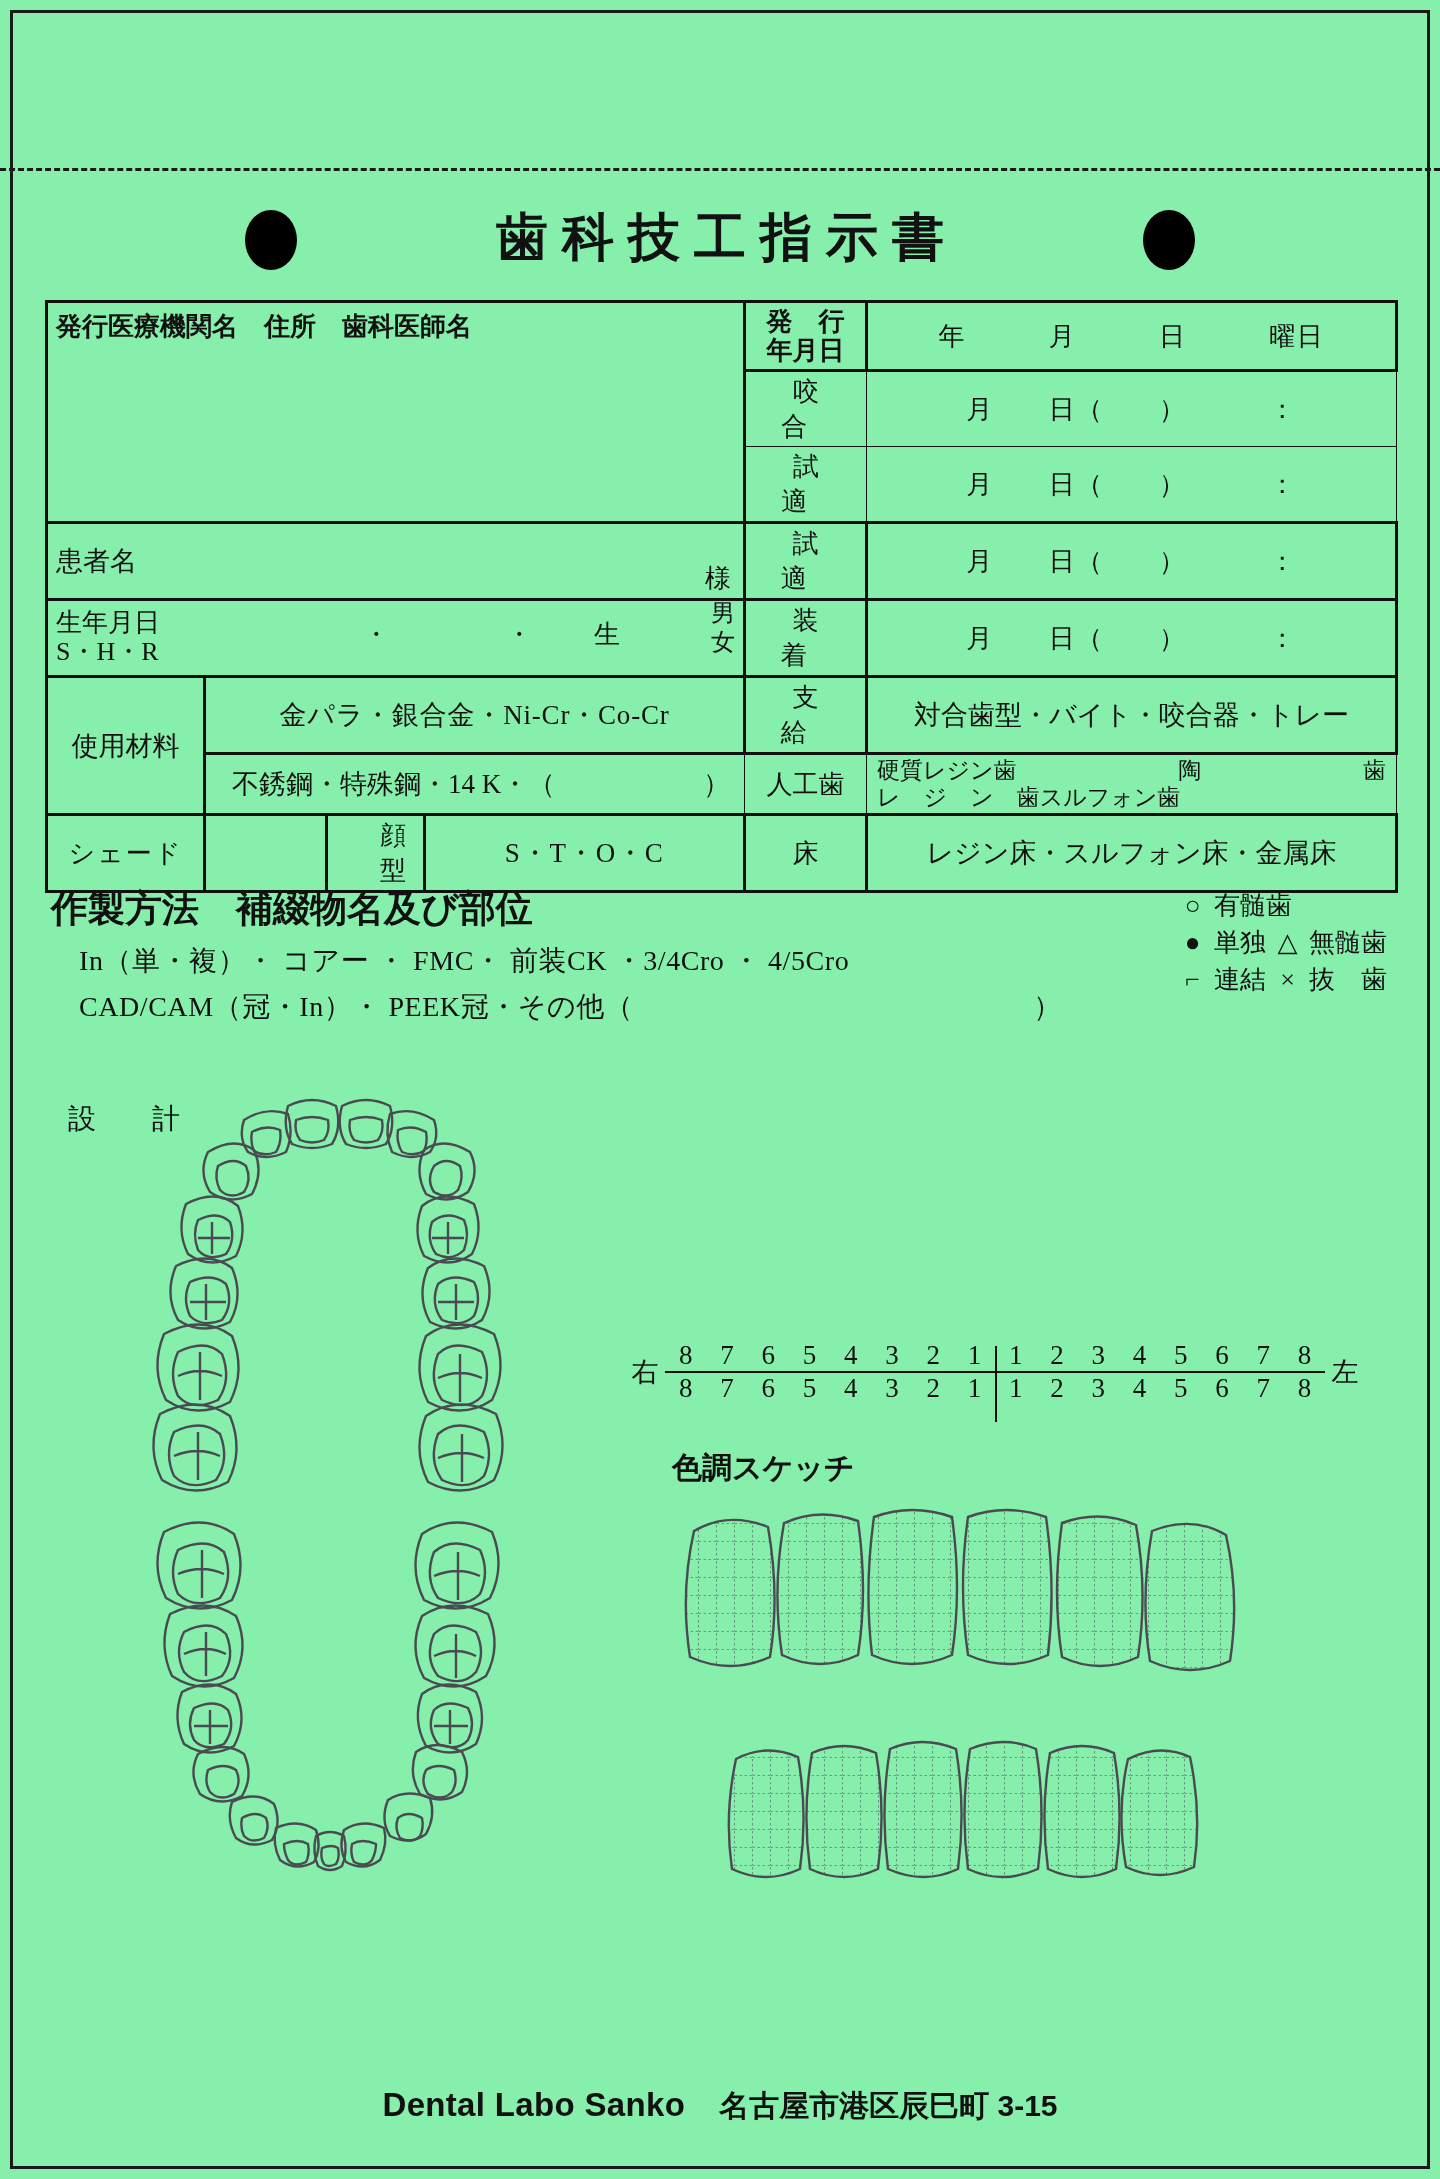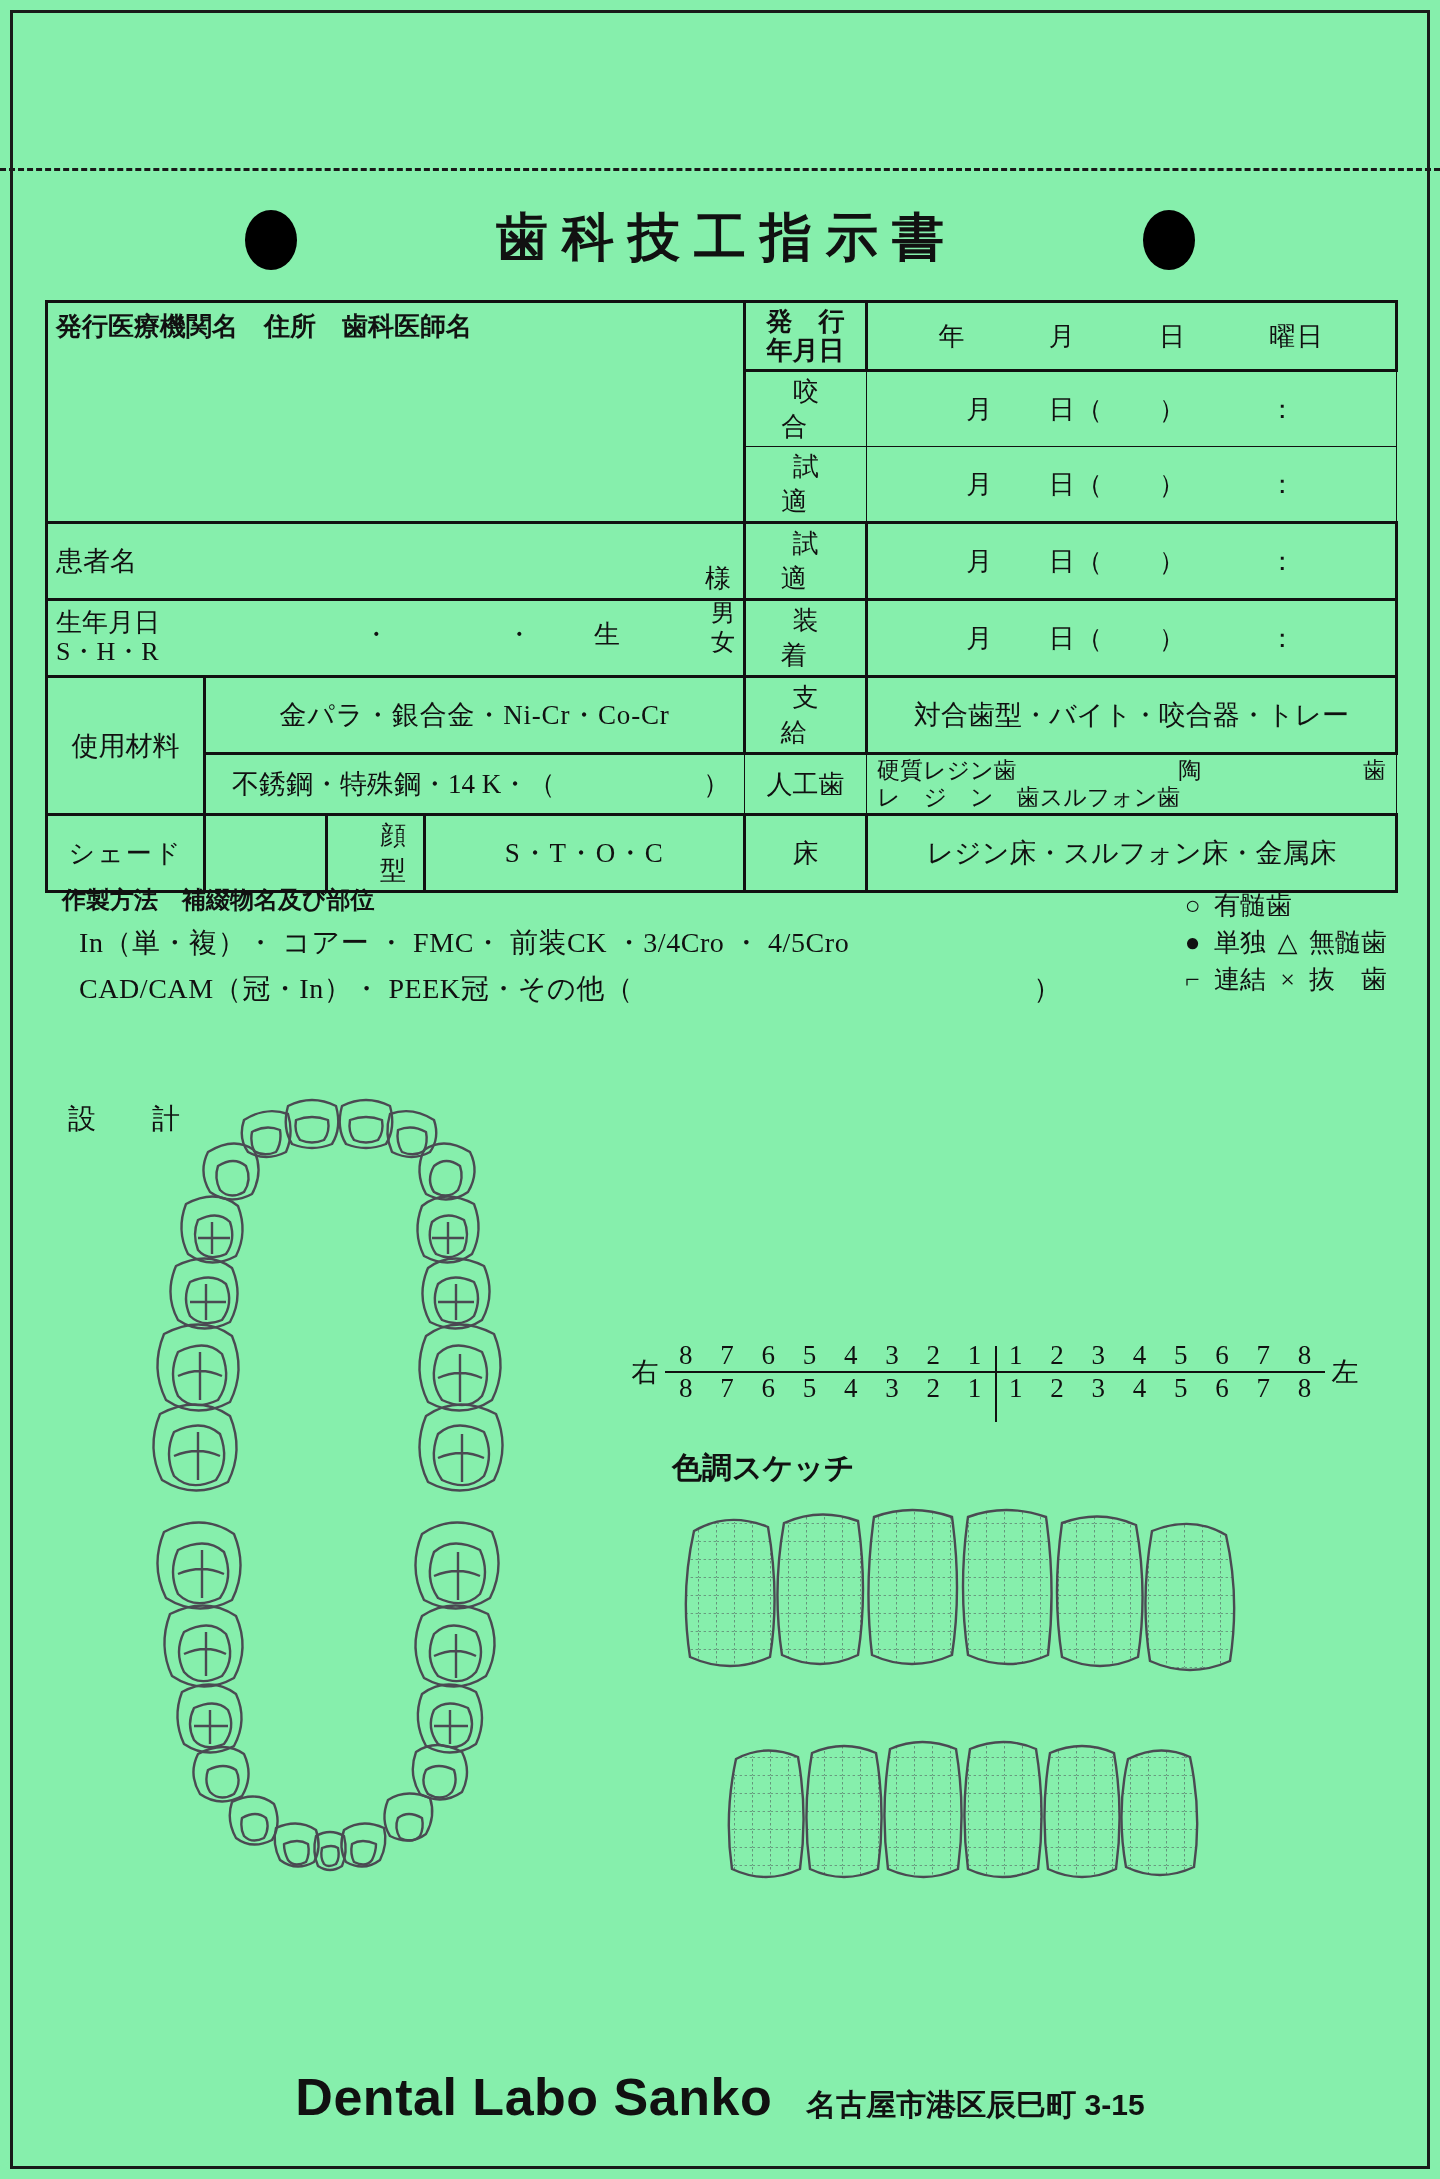--- a/index.html
+++ b/index.html
@@ -91,22 +91,22 @@
   
   .method {
     position: absolute;
     left: 45px;
     width: 1350px;
     padding: 0;
   }
   .method-title {
     font-family: Liberation Serif, serif;
     font-weight: bold;
-    font-size: 24px;
-    margin-left: 17px;
+    font-size: 37px;
+    margin-left: 6px;
   }
   .method-line {
     font-size: 28px;
     margin-left: 34px;
     letter-spacing: 0.02em;
     white-space: nowrap;
   }
   .legend {
     position: absolute;
     right: 8px;
@@ -158,21 +158,21 @@
   
   .footer {
     position: absolute;
     left: 0; bottom: 52px;
     width: 1440px;
     text-align: center;
   }
   .brand {
     font-family: "Liberation Sans", sans-serif;
     font-weight: bold;
-    font-size: 52px;
+    font-size: 33px;
     letter-spacing: 0.01em;
   }
   .addr {
     font-family: "Liberation Sans", sans-serif;
     font-weight: bold;
     font-size: 30px;
     margin-left: 34px;
   }
   .footer-row { display: inline-flex; align-items: baseline; }
   svg { display: block; }

